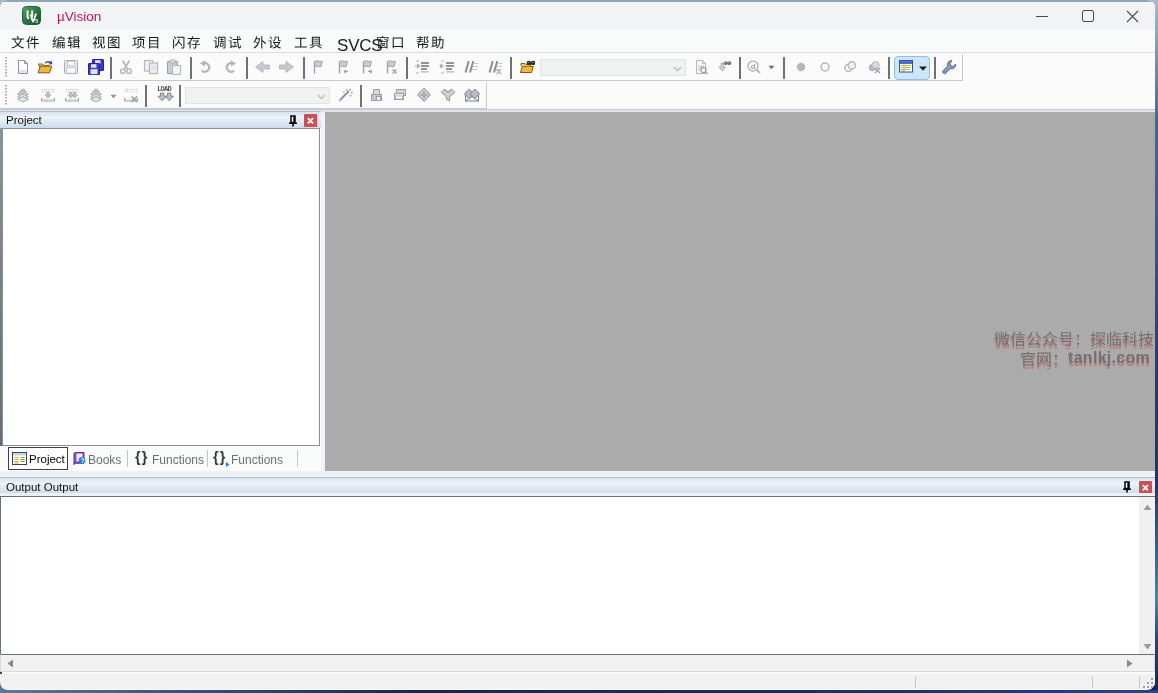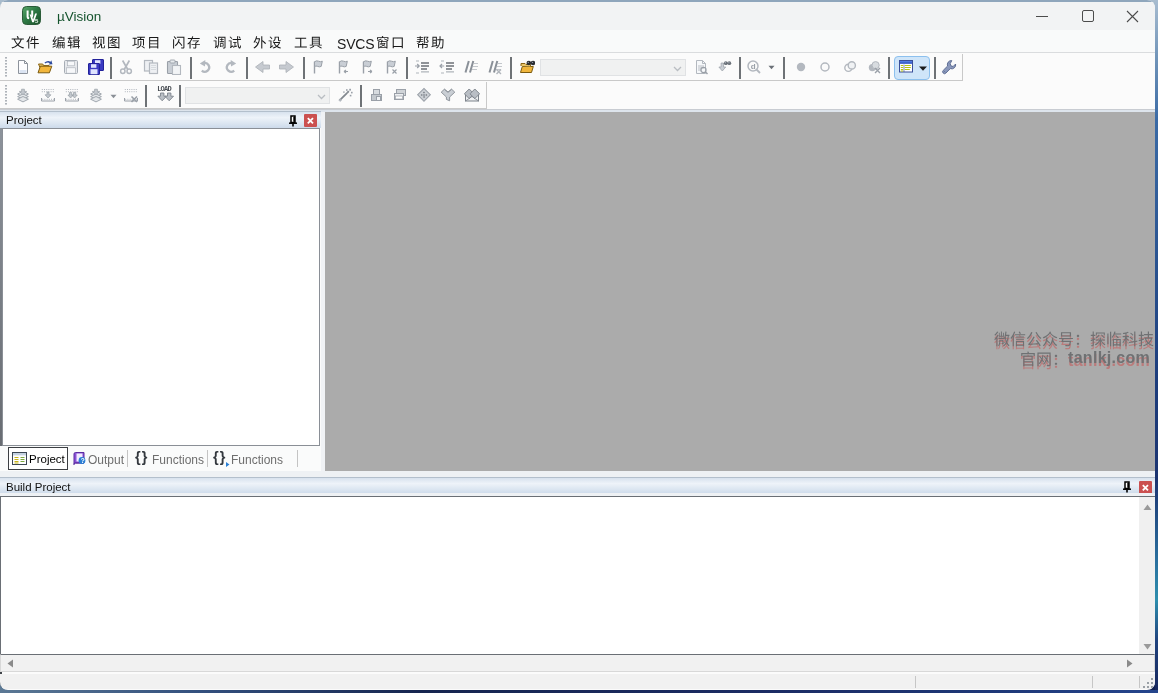--- a/index.html
+++ b/index.html
@@ -23,21 +23,21 @@
             <stop offset="1" stop-color="#174d27"></stop>
           </linearGradient>
         </defs>
 <rect x="0.5" y="0.5" width="18" height="18" rx="4" fill="url(#gk)" stroke="#2a5b38"></rect>
 <path d="M4.6 4.5 h2 v6.2 q0 0.8 0.8 0.8 l-0.5 1.7 q-2.3 0 -2.3 -2.2z" fill="#fff"></path>
 <path d="M9.2 4.5 h2 v5.8 l-1.6 2.4 q-0.5 -0.6 -0.4 -1.6z" fill="#fff"></path>
 <path d="M7.6 8.6 l2.6 7.6 h1.7 l3.1 -8.8 h-1.9 l-2 6 -1.8 -4.8z" fill="#fff"></path>
 <text x="13" y="17" font-size="6" font-weight="bold" fill="#e8f4ea" font-family="Liberation Sans">5</text>
 </svg>
     </div>
-<div class="abs" style="left:57px;top:8.5px;font-size:13.5px;color:#14532d">µVision</div>
+<div class="abs" style="left:57px;top:8.5px;font-size:13.5px;color:#be185d">µVision</div>
 <div class="abs" style="left:1036px;top:16px;width:12px;height:1px;background:#4c4c4c"></div>
 <div class="abs" style="left:1082px;top:10px;width:12px;height:12px;border:1px solid #4c4c4c;border-radius:2px"></div>
 <div class="abs" style="left:1126px;top:10px">
       <svg width="13" height="13" viewBox="0 0 13 13">
         <path d="M1 1 L12 12 M12 1 L1 12" stroke="#4c4c4c" stroke-width="1.1"></path>
       </svg>
     </div>
 <div class="abs" style="left:0;top:30px;width:100%;height:23px;background:#f9fafa;border-bottom:1px solid #dadcde"></div>
 <div class="abs" style="left:11px;top:34.4px">
       <svg width="30.0" height="17.6" viewBox="0 0 30.0 17.6" fill="#1a1a1a">
@@ -80,21 +80,21 @@
         <path transform="translate(0.00,13.50) scale(0.013500,-0.013500)" d="M231 841C195 665 131 500 39 396C57 385 89 361 103 348C159 418 207 511 245 616H436C419 510 393 418 358 339C315 375 256 418 208 448L163 398C217 362 282 312 325 272C253 141 156 50 38 -10C58 -23 88 -53 101 -72C315 45 472 279 525 674L473 690L458 687H269C283 732 295 779 306 827ZM611 840V-79H689V467C769 400 859 315 904 258L966 311C912 374 802 470 716 537L689 516V840Z"></path>
         <path transform="translate(15.00,13.50) scale(0.013500,-0.013500)" d="M122 776C175 729 242 662 273 619L324 672C292 713 225 778 171 822ZM43 526V454H184V95C184 49 153 16 134 4C148 -11 168 -42 175 -60C190 -40 217 -20 395 112C386 127 374 155 368 175L257 94V526ZM491 804V693C491 619 469 536 337 476C351 464 377 435 386 420C530 489 562 597 562 691V734H739V573C739 497 753 469 823 469C834 469 883 469 898 469C918 469 939 470 951 474C948 491 946 520 944 539C932 536 911 534 897 534C884 534 839 534 828 534C812 534 810 543 810 572V804ZM805 328C769 248 715 182 649 129C582 184 529 251 493 328ZM384 398V328H436L422 323C462 231 519 151 590 86C515 38 429 5 341 -15C355 -31 371 -61 377 -80C474 -54 566 -16 647 39C723 -17 814 -58 917 -83C926 -62 947 -32 963 -16C867 4 781 39 708 86C793 160 861 256 901 381L855 401L842 398Z"></path>
       </svg>
     </div>
 <div class="abs" style="left:294px;top:34.4px">
       <svg width="30.0" height="17.6" viewBox="0 0 30.0 17.6" fill="#1a1a1a">
         <path transform="translate(0.00,13.50) scale(0.013500,-0.013500)" d="M52 72V-3H951V72H539V650H900V727H104V650H456V72Z"></path>
         <path transform="translate(15.00,13.50) scale(0.013500,-0.013500)" d="M605 84C716 32 832 -32 902 -81L962 -25C887 22 766 86 653 137ZM328 133C266 79 141 12 40 -26C58 -40 83 -65 95 -81C196 -40 319 25 399 88ZM212 792V209H52V141H951V209H802V792ZM284 209V300H727V209ZM284 586H727V501H284ZM284 644V730H727V644ZM284 444H727V357H284Z"></path>
       </svg>
     </div>
-<div class="abs" style="left:337px;top:36px;font-size:14px;color:#1a1a1a;letter-spacing:-0.2px">SVCS</div>
+<div class="abs" style="left:337px;top:36px;font-size:17px;color:#1a1a1a;letter-spacing:-0.2px">SVCS</div>
 <div class="abs" style="left:376px;top:34.4px">
       <svg width="30.0" height="17.6" viewBox="0 0 30.0 17.6" fill="#1a1a1a">
         <path transform="translate(0.00,13.50) scale(0.013500,-0.013500)" d="M371 673C293 611 182 561 86 534L125 476C230 508 342 568 426 637ZM576 631C679 587 810 516 874 469L923 518C854 566 722 632 622 674ZM432 573C417 543 391 503 367 471H164V-82H239V-40H769V-76H847V471H446C468 497 491 527 511 557ZM239 17V414H769V17ZM365 219C405 203 448 183 490 162C427 124 352 97 277 82C289 69 303 48 310 33C394 54 476 86 546 133C598 104 644 75 675 51L714 94C684 117 641 143 594 169C641 209 679 258 705 318L665 337L654 335H427C437 352 446 369 454 386L395 395C373 346 332 288 274 244C288 237 308 220 319 208C348 232 373 259 394 286H623C602 252 573 222 540 196C494 219 446 240 402 257ZM426 826C438 805 450 779 461 755H77V597H152V695H844V601H922V755H551C538 784 520 818 504 845Z"></path>
         <path transform="translate(15.00,13.50) scale(0.013500,-0.013500)" d="M127 735V-55H205V30H796V-51H876V735ZM205 107V660H796V107Z"></path>
       </svg>
     </div>
 <div class="abs" style="left:416px;top:34.4px">
       <svg width="30.0" height="17.6" viewBox="0 0 30.0 17.6" fill="#1a1a1a">
         <path transform="translate(0.00,13.50) scale(0.013500,-0.013500)" d="M274 840V761H66V700H274V627H87V568H274V544C274 528 272 510 266 490H50V429H237C206 384 154 340 69 311C86 297 110 273 122 257C231 300 291 366 322 429H540V490H344C348 510 350 528 350 544V568H513V627H350V700H534V761H350V840ZM584 798V303H656V733H827C800 690 767 640 734 596C822 547 855 502 855 466C855 445 848 431 830 423C818 419 803 416 788 415C759 413 723 414 680 418C692 401 702 374 704 355C743 351 786 352 820 355C840 357 863 363 880 371C913 389 930 417 929 461C929 506 900 554 814 607C856 657 900 718 938 770L886 801L873 798ZM150 262V-26H226V194H458V-78H536V194H789V58C789 45 785 41 768 40C752 40 693 40 629 41C639 23 651 -4 655 -24C739 -24 792 -24 824 -13C856 -2 866 19 866 56V262H536V341H458V262Z"></path>
         <path transform="translate(15.00,13.50) scale(0.013500,-0.013500)" d="M633 840C633 763 633 686 631 613H466V542H628C614 300 563 93 371 -26C389 -39 414 -64 426 -82C630 52 685 279 700 542H856C847 176 837 42 811 11C802 -1 791 -4 773 -4C752 -4 700 -3 643 1C656 -19 664 -50 666 -71C719 -74 773 -75 804 -72C836 -69 857 -60 876 -33C909 10 919 153 929 576C929 585 929 613 929 613H703C706 687 706 763 706 840ZM34 95 48 18C168 46 336 85 494 122L488 190L433 178V791H106V109ZM174 123V295H362V162ZM174 509H362V362H174ZM174 576V723H362V576Z"></path>
@@ -574,36 +574,36 @@
 <div class="abs" style="left:29px;top:453px;font-size:11.5px;color:#000">Project</div>
 <div class="abs" style="left:72px;top:451px">
       <svg width="15" height="15" viewBox="0 0 15 15">
 <path d="M2 3 q0 -1.5 1.5 -1.5 h8.5 v10.5 h-8.5 q-1.5 0 -1.5 1.5z" fill="#8a52d6" stroke="#5a2ba0"></path>
 <path d="M12 12 h-8.5 q-1.5 0 -1.5 1.5" fill="none" stroke="#5a2ba0"></path>
 <rect x="4.5" y="2.5" width="6" height="8" fill="#f2ecff"></rect>
 <circle cx="10" cy="9.5" r="3.4" fill="#2a7fd4"></circle>
         <text x="8.7" y="12" font-size="6.5" fill="#fff" font-family="Liberation Sans" font-weight="bold">?</text>
       </svg>
     </div>
-<div class="abs" style="left:88px;top:452.5px;font-size:12px;color:#6e6e6e">Output</div>
+<div class="abs" style="left:88px;top:452.5px;font-size:12px;color:#6e6e6e">Books</div>
 <div class="abs" style="left:127px;top:450px;width:1px;height:17px;background:#c4c4c4"></div>
 <div class="abs" style="left:135px;top:449px;font-size:14.5px;font-weight:bold;color:#33383e">{ }</div>
 <div class="abs" style="left:152px;top:452.5px;font-size:12px;color:#6e6e6e">Functions</div>
 <div class="abs" style="left:207px;top:450px;width:1px;height:17px;background:#c4c4c4"></div>
 <div class="abs" style="left:213px;top:449px;font-size:14.5px;font-weight:bold;color:#33383e">{ }</div>
 <div class="abs" style="left:222px;top:461px">
       <svg width="8" height="7" viewBox="0 0 8 7">
         <path d="M0 3.5 h4 V1 l3.5 2.5 L4 6 V3.5z" fill="#2a7fd4"></path>
       </svg>
     </div>
 <div class="abs" style="left:231px;top:452.5px;font-size:12px;color:#6e6e6e">Functions</div>
 <div class="abs" style="left:297px;top:450px;width:1px;height:17px;background:#c4c4c4"></div>
 <div class="abs" style="left:0;top:471px;width:1155px;height:6px;background:#eef1f4"></div>
 <div class="abs" style="left:0px;top:477px;width:1155px;height:17px;background:linear-gradient(180deg,#d8e2ee,#eef3f9 35%,#ccdaea);border-top:1px solid #b3bfcc">
-      <div class="abs" style="left:6px;top:2.5px;font-size:11.5px;color:#111">Build Project</div>
+      <div class="abs" style="left:6px;top:2.5px;font-size:11.5px;color:#111">Output Output</div>
       <div class="abs" style="left:1122px;top:3px">
         <svg width="10" height="12" viewBox="0 0 10 12">
           <path d="M3 1 h4 v6.5 h-4z" fill="#fff" stroke="#000" stroke-width="1.5"></path>
           <rect x="5.3" y="1.8" width="1.7" height="5" fill="#000"></rect>
           <path d="M1 8.2 h8" stroke="#000" stroke-width="1.5"></path>
           <path d="M5 8.8 v2.8" stroke="#000" stroke-width="1.6"></path>
         </svg>
       </div>
       <div class="abs" style="left:1139px;top:2.5px;width:13px;height:13px;background:#cb5050;border-radius:1px">
         <svg width="13" height="13" viewBox="0 0 13 13">

